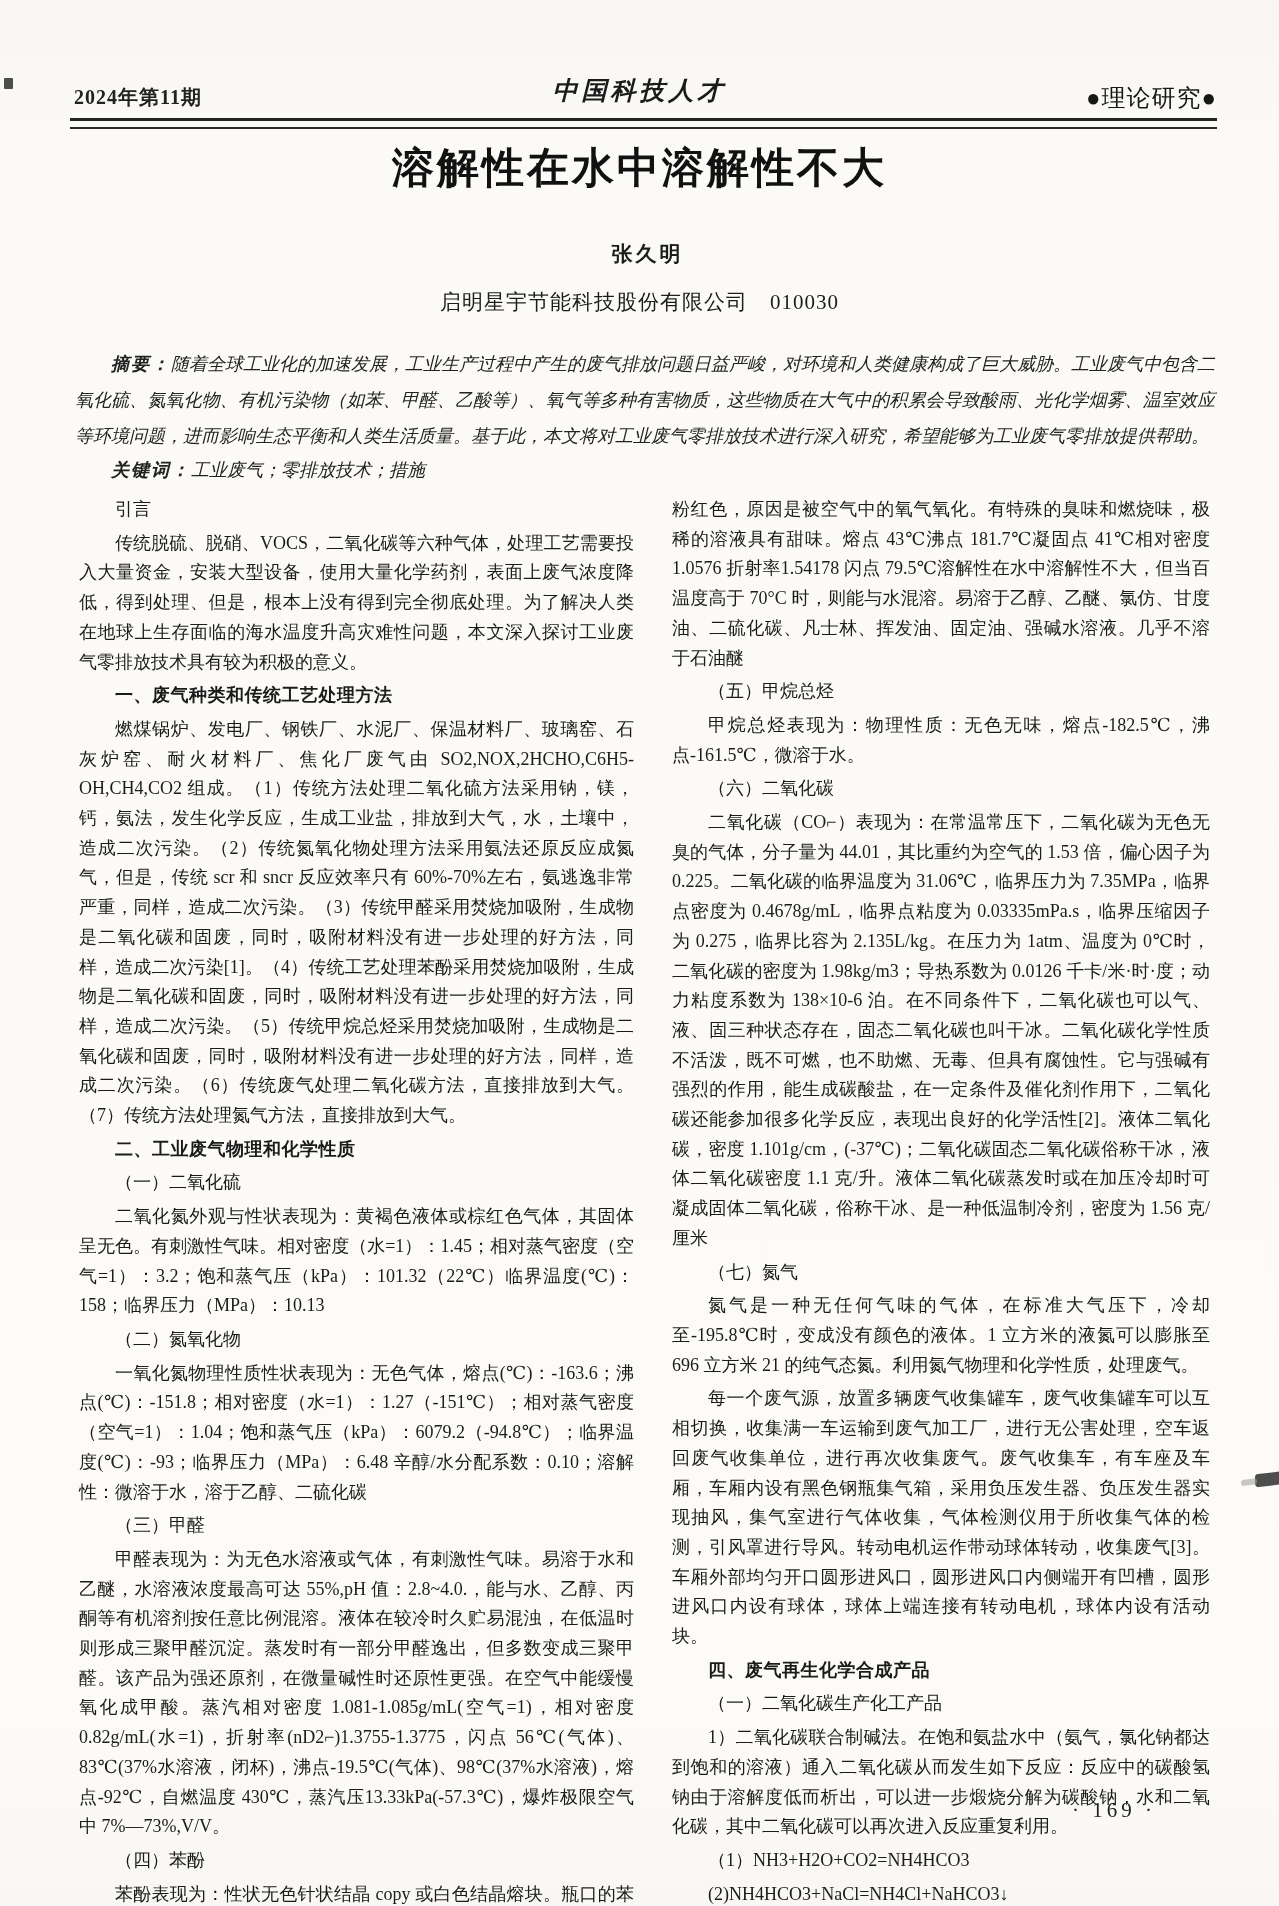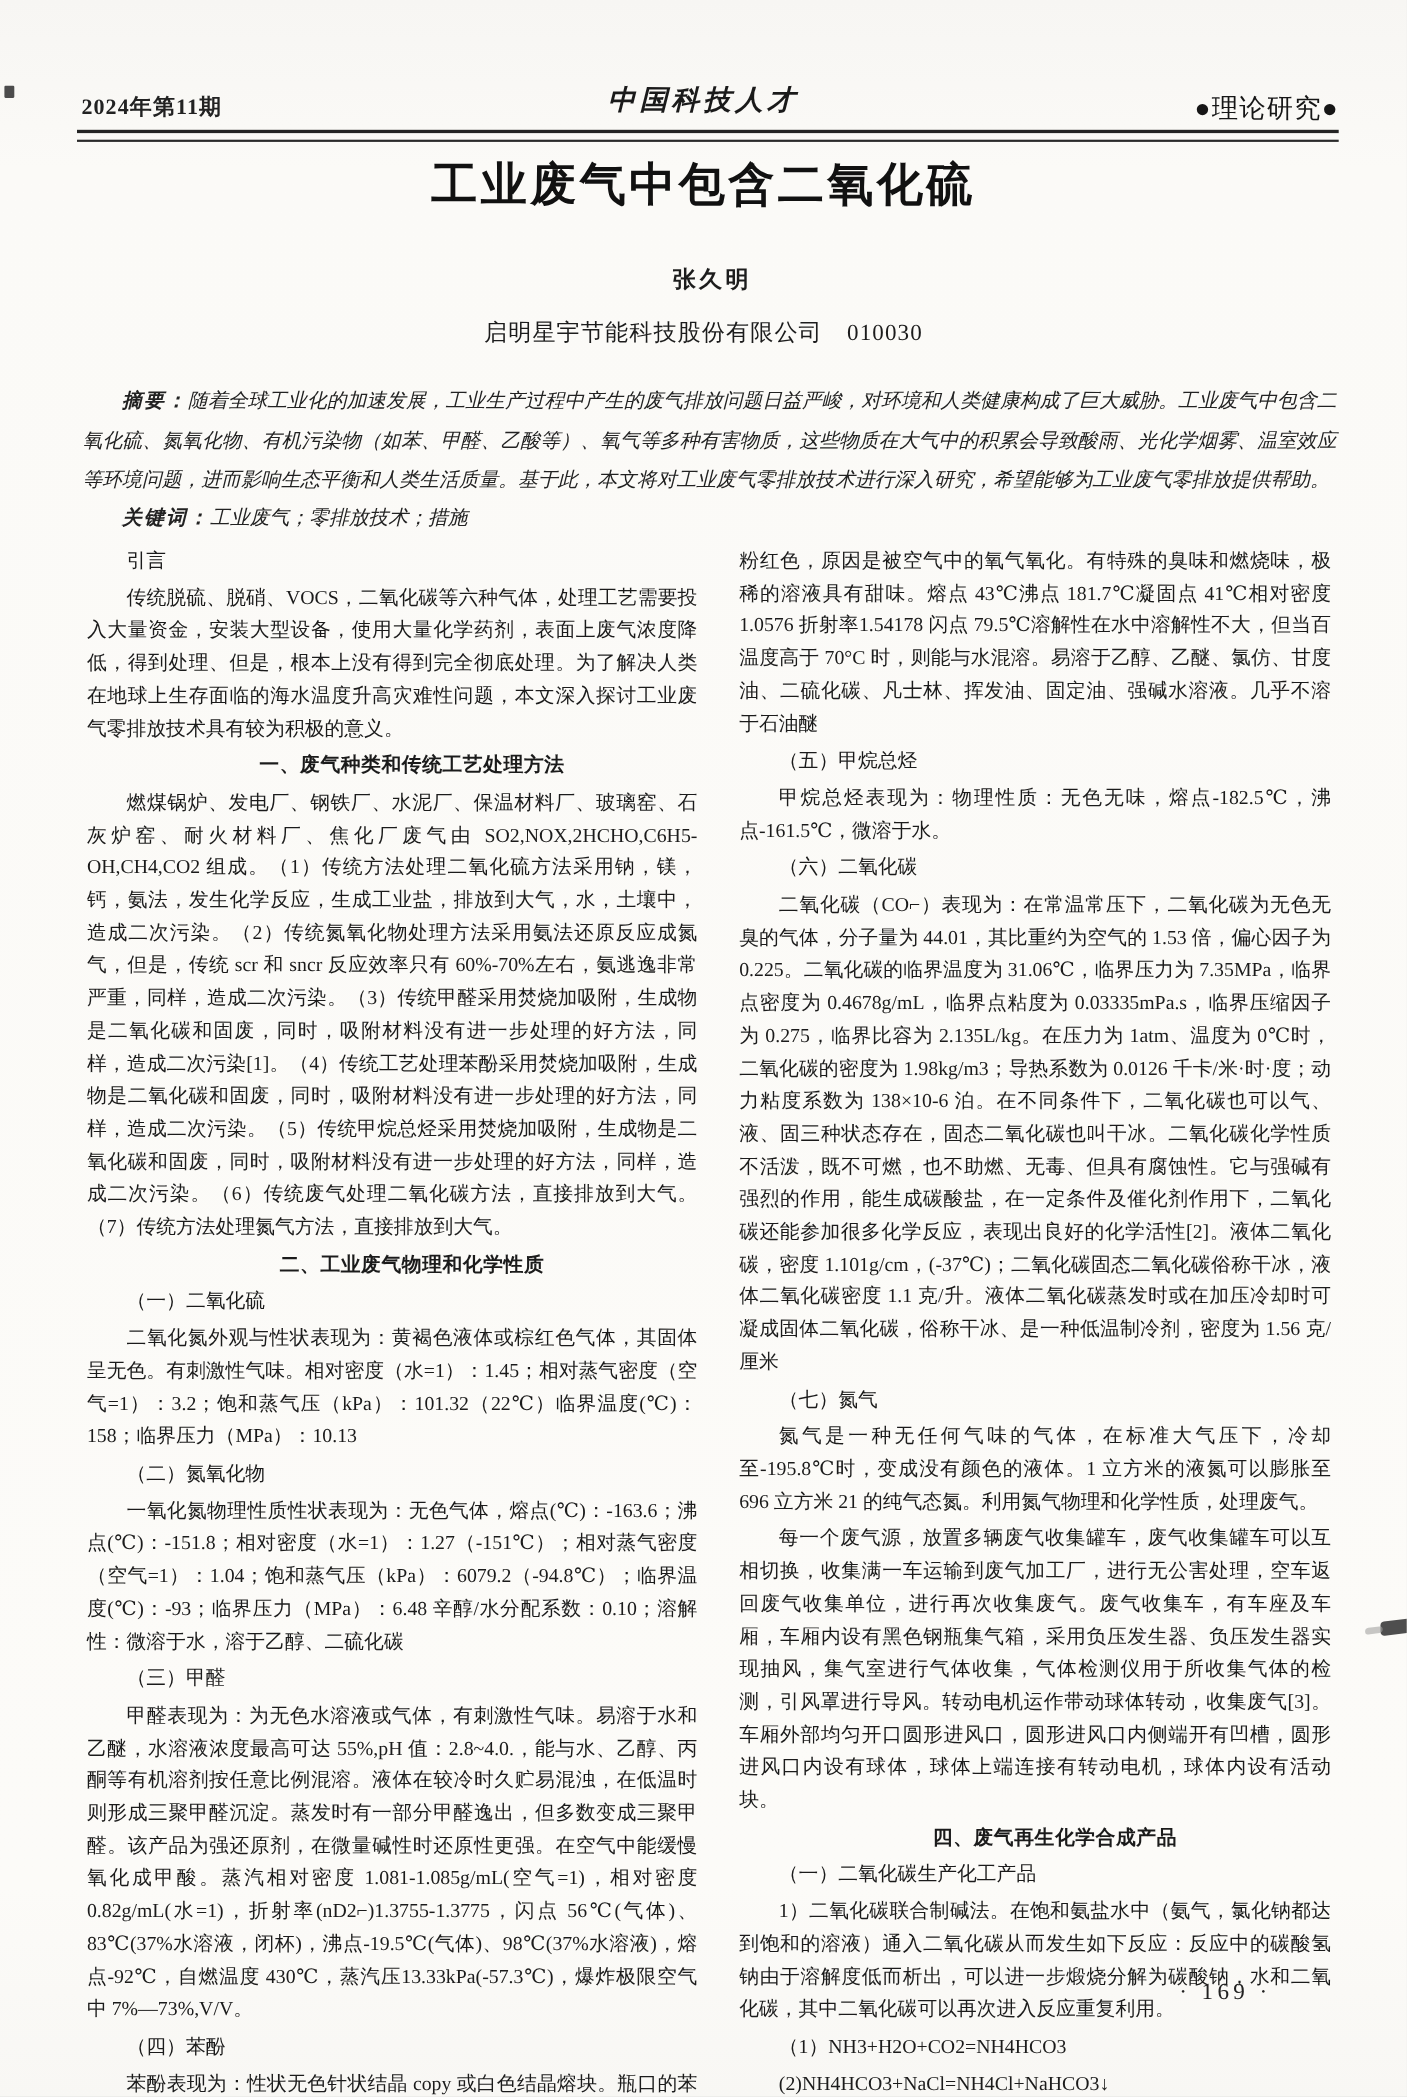--- a/index.html
+++ b/index.html
@@ -25,21 +25,21 @@
   
   .abstract{left:75px;top:346px;width:1140px;font-size:18px;line-height:36px;text-align:justify;text-indent:2em;font-style:italic;color:#222;}
   .abstract .lbl{font-weight:bold;letter-spacing:2px;}
   .keywords{left:75px;top:452px;width:1140px;font-size:18px;line-height:36px;text-indent:2em;font-style:italic;color:#222;}
   .keywords .lbl{font-weight:bold;letter-spacing:2px;text-align:right;}
   
   .col{position:absolute;top:491px;font-size:18px;line-height:29.7px;text-align:justify;color:#1b1b1b;}
   .col-left{left:75px;width:563px;}
   .col-right{left:668px;width:546px;}
   .col > div{margin:4px;}
-  .blk-h1{font-weight:bold;text-indent:2em;text-align:center;letter-spacing:0.5px;}
+  .blk-h1{font-weight:bold;text-indent:2em;text-align:left;letter-spacing:0.5px;}
   .blk-h3{text-indent:2em;text-align:left;}
   .blk-p{text-indent:2em;}
   .blk-pcont{text-indent:0;}
   .blk-formula{text-indent:2em;text-align:left;margin-top:4px !important;}
   
   .page-number{left:1072px;top:1798px;font-size:21px;letter-spacing:4px;color:#222;}
   
   .artifact-right{right:0;top:1473px;width:24px;height:13px;background:#3b3b3b;transform:skewY(-7deg);border-radius:3px 0 0 4px;opacity:.9;}
   .artifact-right::after{content:"";position:absolute;left:-14px;top:4px;width:16px;height:6px;background:#9a9a98;opacity:.6;border-radius:3px;}
   .artifact-topleft{left:4px;top:78px;width:9px;height:11px;background:#2e2e2e;border-radius:1px;opacity:.85;}
@@ -47,21 +47,21 @@
 </head>
 <body>
 
 <div class="page">
 
   <div class="abs issue">2024年第11期</div>
   <div class="abs masthead">中国科技人才</div>
   <div class="abs section-label">●理论研究●</div>
   <div class="abs header-rule"></div>
 
-  <div class="abs title">工业废气中包含二氧化硫</div>
+  <div class="abs title">溶解性在水中溶解性不大</div>
   <div class="abs author">张久明</div>
   <div class="abs affiliation">启明星宇节能科技股份有限公司　010030</div>
 
   <p class="abs abstract" style="margin:0;">
     <span class="lbl">摘要：</span><span>随着全球工业化的加速发展，工业生产过程中产生的废气排放问题日益严峻，对环境和人类健康构成了巨大威胁。工业废气中包含二氧化硫、氮氧化物、有机污染物（如苯、甲醛、乙酸等）、氧气等多种有害物质，这些物质在大气中的积累会导致酸雨、光化学烟雾、温室效应等环境问题，进而影响生态平衡和人类生活质量。基于此，本文将对工业废气零排放技术进行深入研究，希望能够为工业废气零排放提供帮助。</span>
   </p>
 
   <p class="abs keywords" style="margin:0;">
     <span class="lbl">关键词：</span><span>工业废气；零排放技术；措施</span>
   </p>

